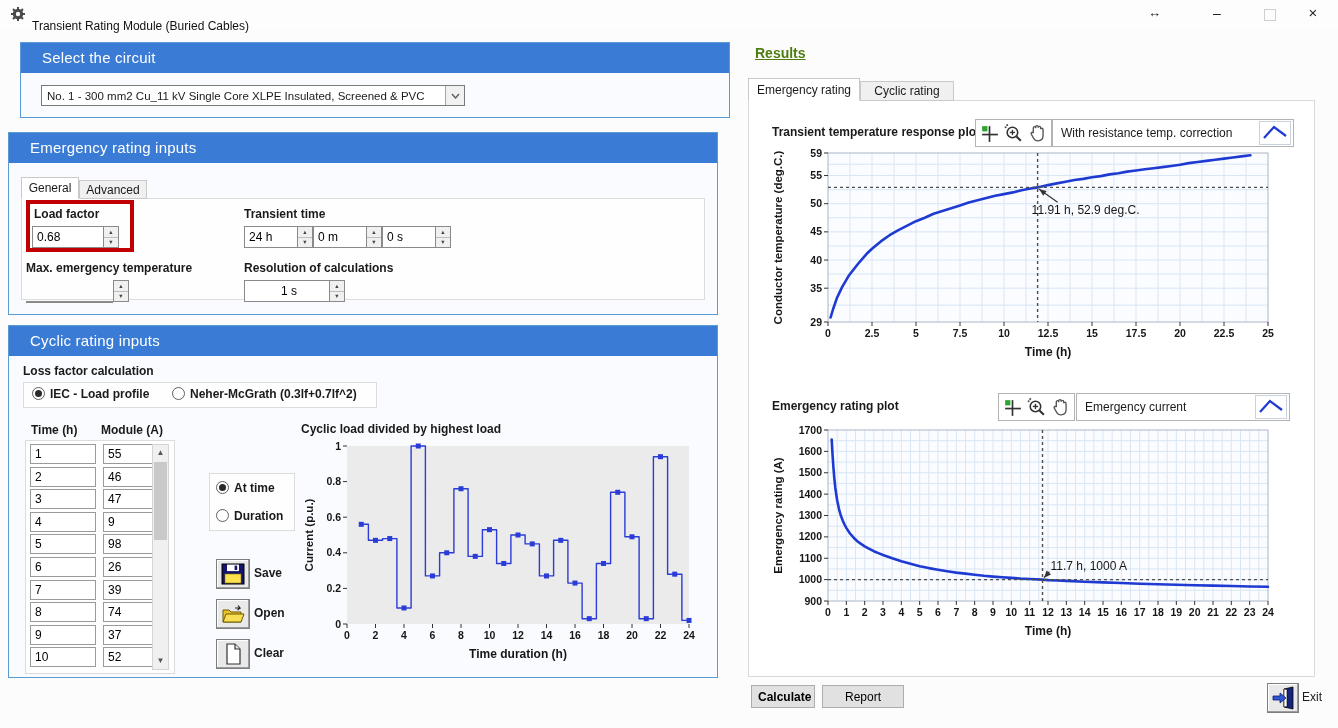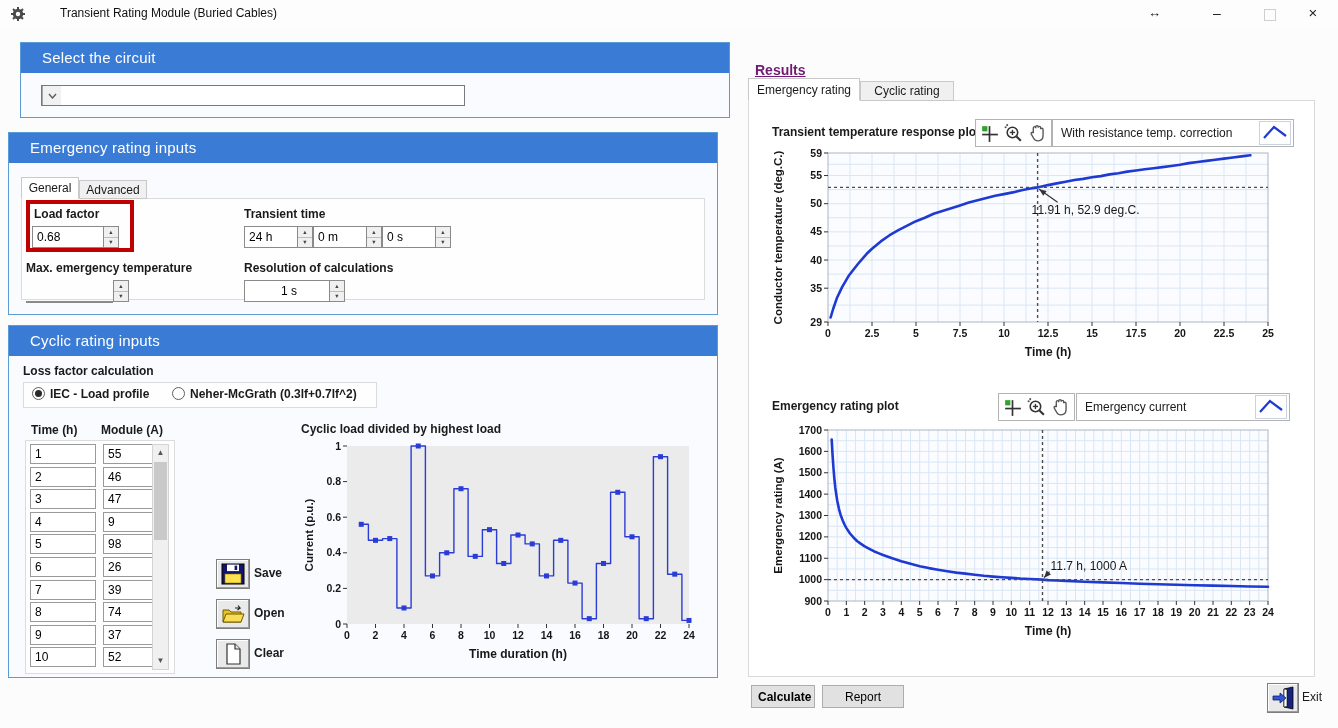--- a/index.html
+++ b/index.html
@@ -1,21 +1,21 @@
 <!DOCTYPE html>
 <html><head>
 <meta charset="utf-8">
 <style>
   html,body{margin:0;padding:0;background:#fcfcfc;}
   body{width:1338px;height:728px;position:relative;overflow:hidden;
        font-family:"Liberation Sans","DejaVu Sans",sans-serif;color:#1a1a1a;-webkit-font-smoothing:antialiased;}
   .abs{position:absolute;}
   
   .titlebar{position:absolute;left:0;top:0;width:1338px;height:28px;background:#fdfdfd;}
-  .wtitle{position:absolute;left:32px;top:6px;font-size:12px;color:#111;margin-left:28px;}
+  .wtitle{position:absolute;left:32px;top:19px;font-size:12px;color:#111;}
   .wbtn{position:absolute;top:0;width:34px;height:28px;text-align:center;line-height:26px;font-size:14px;color:#222;}
   
   .panel{position:absolute;background:#f9fbfe;border:1px solid #5b9bd5;box-sizing:border-box;}
   .phead{height:30px;background:#3a7bd5;color:#fff;font-size:15px;line-height:30px;padding-left:21px;letter-spacing:.2px;}
   .lbl{font-weight:600;font-size:12px;color:#1a1a1a;position:absolute;white-space:nowrap;}
   .groupbox{position:absolute;background:#fefefe;border:1px solid #dcdcdc;box-sizing:border-box;}
   
   .tab{position:absolute;border:1px solid #c9c9c9;background:#f0f0f0;font-size:12px;text-align:center;box-sizing:border-box;z-index:1;}
   .tab.active{background:#fff;border-bottom:1px solid #fff;z-index:3;font-weight:400;}
   
@@ -39,21 +39,21 @@
   .cellin{display:inline-block;width:56px;height:18px;border:1px solid #9a9a9a;font-size:12px;padding:0 4px;font-family:inherit;background:#fff;}
   .trow{height:20px;margin-bottom:2.6px;white-space:nowrap;}
   .trow .cellin:first-child{margin-right:7px;}
   .sbar{position:absolute;width:17px;background:#f0f0f0;border:1px solid #d4d4d4;box-sizing:border-box;}
   .sarr{position:absolute;left:0;width:100%;height:16px;background:#f0f0f0;color:#555;font-size:8px;text-align:center;line-height:16px;}
   .sthumb{position:absolute;left:1px;width:13px;background:#c9c9c9;}
   
   .iconbtn{position:absolute;width:34px;height:30px;background:#e9e9e9;border:1px solid #7e7e7e;box-shadow:inset -1px -1px 0 #9c9c9c, inset 1px 1px 0 #fff;display:flex;align-items:center;justify-content:center;box-sizing:border-box;}
   .iblbl{position:absolute;font-size:12px;font-weight:600;}
   
-  .results{position:absolute;left:755px;top:62px;font-size:14px;font-weight:700;color:#701a75;text-decoration:underline;}
+  .results{position:absolute;left:755px;top:45px;font-size:14px;font-weight:700;color:#4d7c0f;text-decoration:underline;}
   .tabpanel{position:absolute;left:748px;top:100px;width:567px;height:577px;background:#fff;border:1px solid #d9d9d9;box-sizing:border-box;z-index:0;}
   .plotlbl{position:absolute;font-size:12px;font-weight:600;}
   .ptoolbar{position:absolute;height:28px;border:1px solid #b3b3b3;background:#fff;display:flex;align-items:center;padding:0 3px;gap:3px;box-sizing:border-box;}
   .plegend{position:absolute;height:28px;border:1px solid #b3b3b3;background:#fff;display:flex;align-items:center;box-sizing:border-box;}
   .plegend .ltxt{flex:1;font-size:12px;padding-left:8px;white-space:nowrap;}
   .lsample{width:30px;height:22px;margin-right:2px;border:1px solid #c9d2de;display:flex;align-items:center;justify-content:center;}
   .btn{position:absolute;height:23px;background:#e1e1e1;border:1px solid #adadad;font-size:12px;text-align:center;line-height:21px;box-sizing:border-box;font-family:inherit;}
   svg text{user-select:none;}
 </style>
 </head>
@@ -75,20 +75,21 @@
     <span class="wtitle">Transient Rating Module (Buried Cables)</span>
     <span class="abs" style="left:1148px;top:5px;font-size:13px;font-weight:700">↔</span>
     <span class="wbtn" style="left:1200px">–</span>
     <span class="abs" style="left:1264px;top:9px;width:10px;height:10px;border:1px solid #cfcfcf"></span>
     <span class="wbtn" style="left:1296px;font-size:15px">×</span>
   </div>
 
   <div class="panel" style="left:20px;top:42px;width:710px;height:76px">
     <div class="phead">Select the circuit</div>
     <div class="combo" style="left:20px;top:42px;width:424px">
+      <span class="ctxt">No. 1 - 300 mm2 Cu_11 kV Single Core XLPE Insulated, Screened &amp; PVC</span>
       <span class="carr">
         <svg width="9" height="6" viewBox="0 0 9 6">
             <polyline points="1,1 4.5,5 8,1" fill="none" stroke="#5f5f5f" stroke-width="1.4"></polyline>
           </svg>
       </span>
     </div>
   </div>
 
   <div class="panel" style="left:8px;top:132px;width:710px;height:183px">
     <div class="phead">Emergency rating inputs</div>
@@ -166,20 +167,24 @@
           <div class="trow"><input class="cellin" value="7" style=""><input class="cellin" value="39" style=""></div>
           <div class="trow"><input class="cellin" value="8" style=""><input class="cellin" value="74" style=""></div>
           <div class="trow"><input class="cellin" value="9" style=""><input class="cellin" value="37" style=""></div>
           <div class="trow"><input class="cellin" value="10" style=""><input class="cellin" value="52" style=""></div>
         </div>
       <div class="sbar" style="left:126px;top:3px;height:226px">
         <span class="sarr" style="top:0">▲</span>
         <span class="sthumb" style="top:17px;height:78px"></span>
         <span class="sarr" style="bottom:0">▼</span>
       </div>
+    </div>
+    <div class="groupbox" style="left:200px;top:147px;width:86px;height:58px">
+      <span class="radioitem" style="left:6px;top:7px"><span class="radio sel"></span><span>At time</span></span>
+      <span class="radioitem" style="left:6px;top:35px"><span class="radio"></span><span>Duration</span></span>
     </div>
     <div class="iconbtn" style="left:207px;top:233px">
       <svg width="24" height="22" viewBox="0 0 24 22">
         <rect x="1" y="1" width="22" height="20" fill="#14146a" stroke="#000"></rect>
         <rect x="6" y="1.6" width="12" height="6.5" fill="#fff"></rect>
           <rect x="13.6" y="2.6" width="2.6" height="4.4" fill="#14146a"></rect>
         <rect x="4" y="11" width="16" height="9" fill="#ffe14d" stroke="#8a7a00" stroke-width=".6"></rect>
       </svg>
     </div>
     <span class="iblbl" style="left:245px;top:240px">Save</span>

